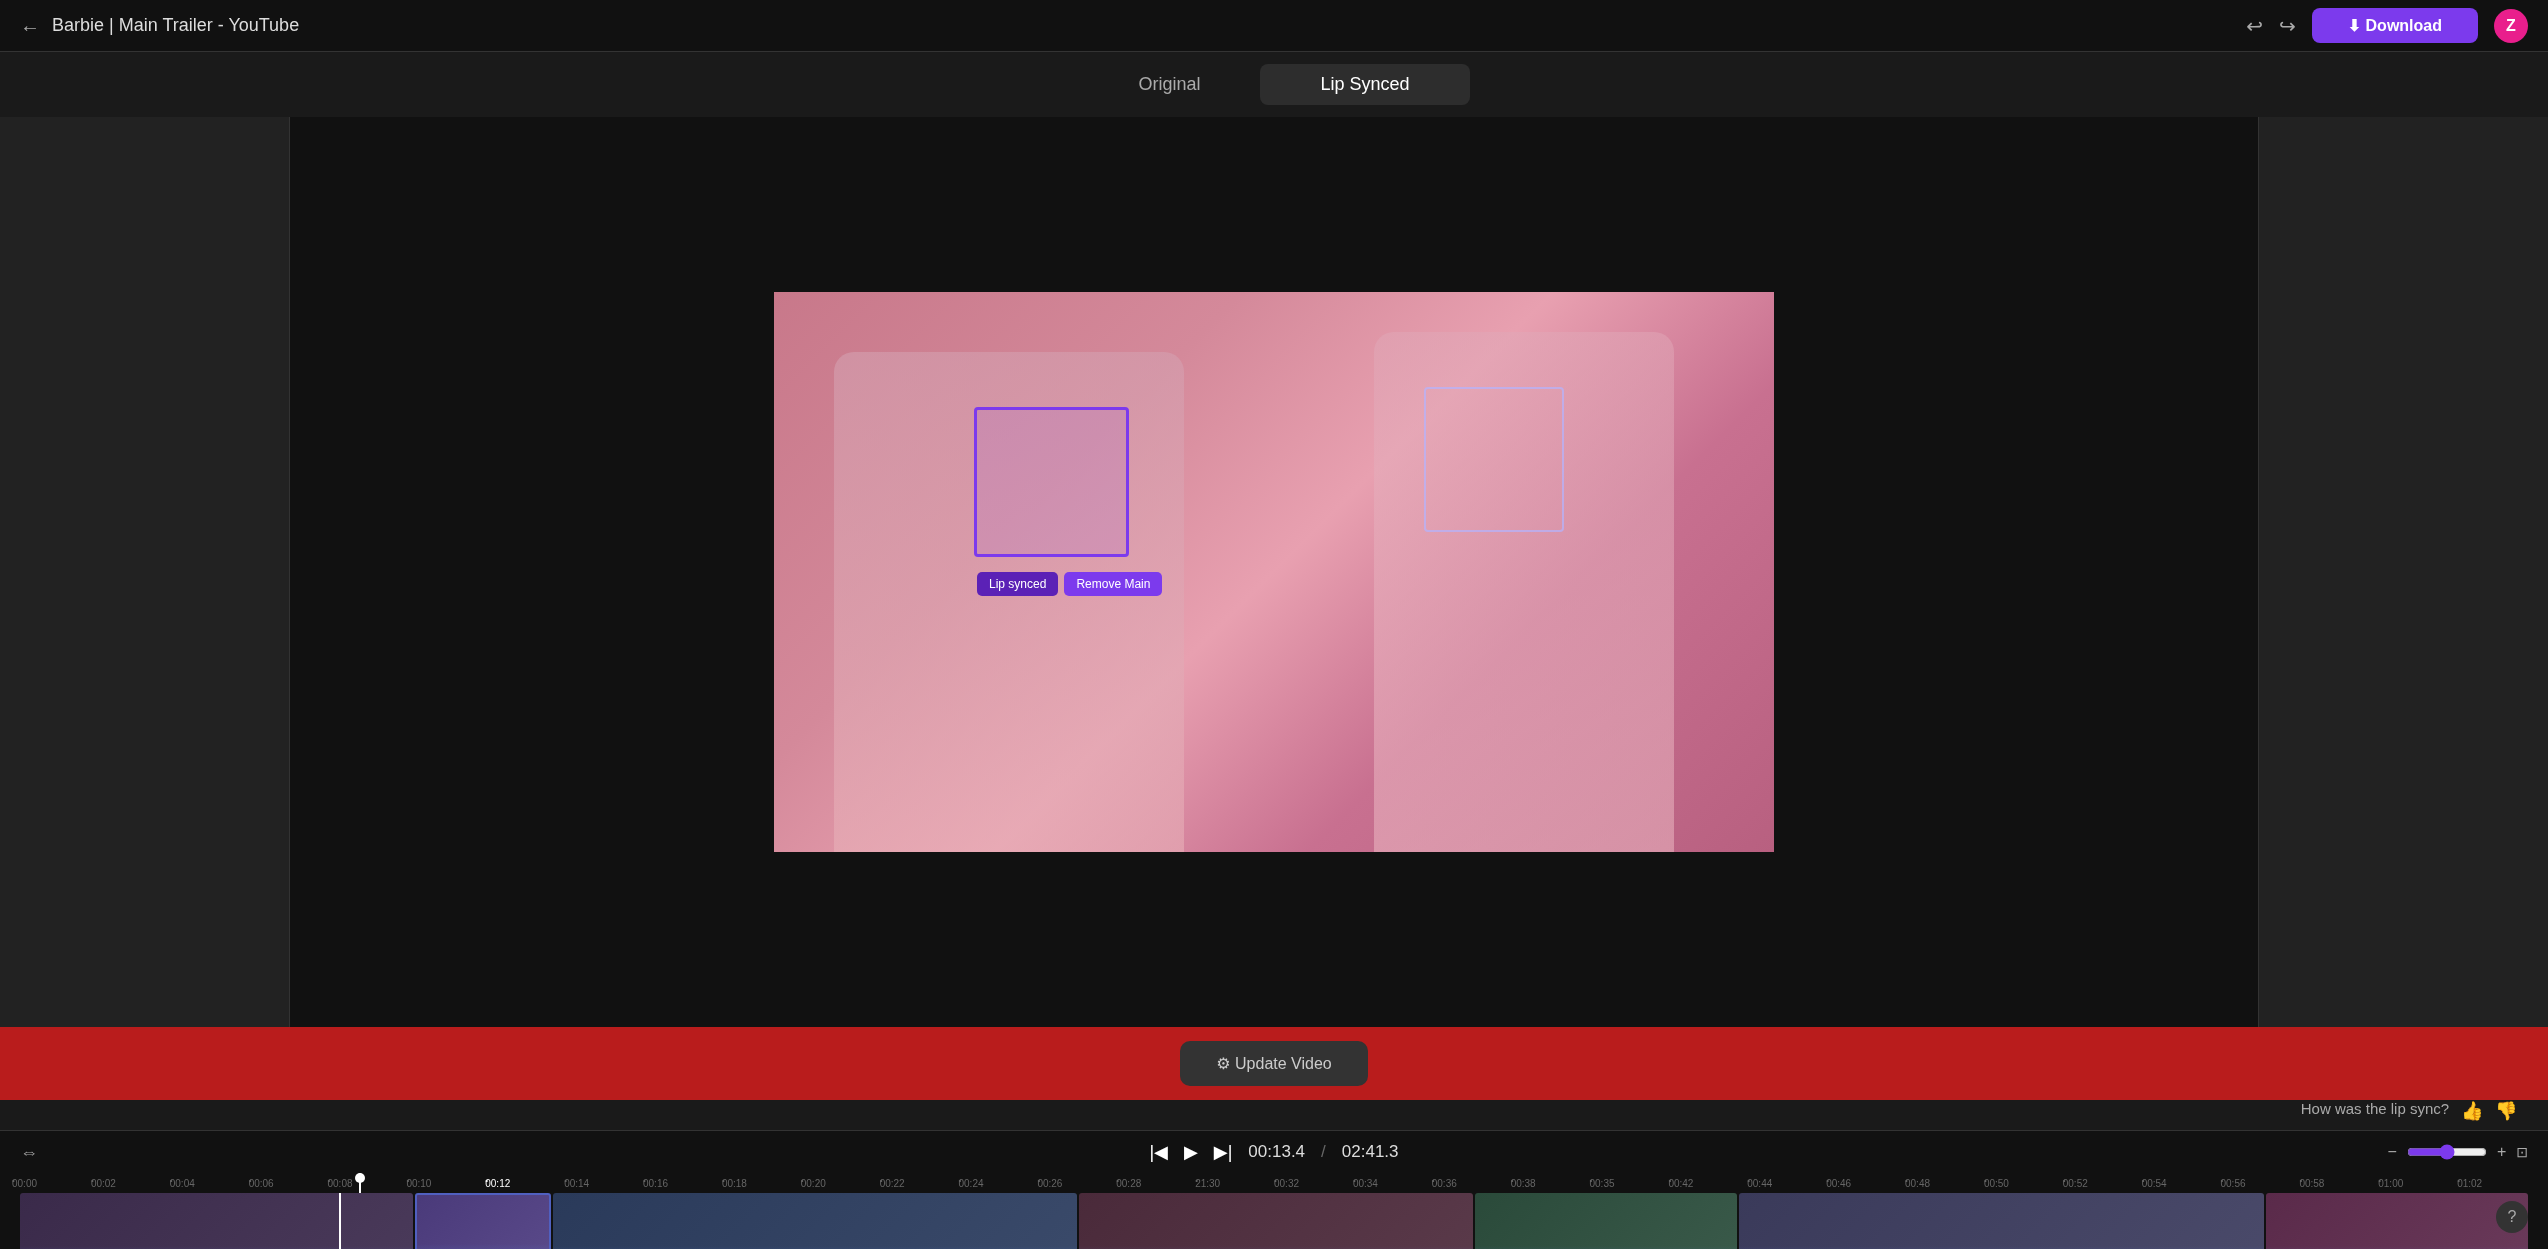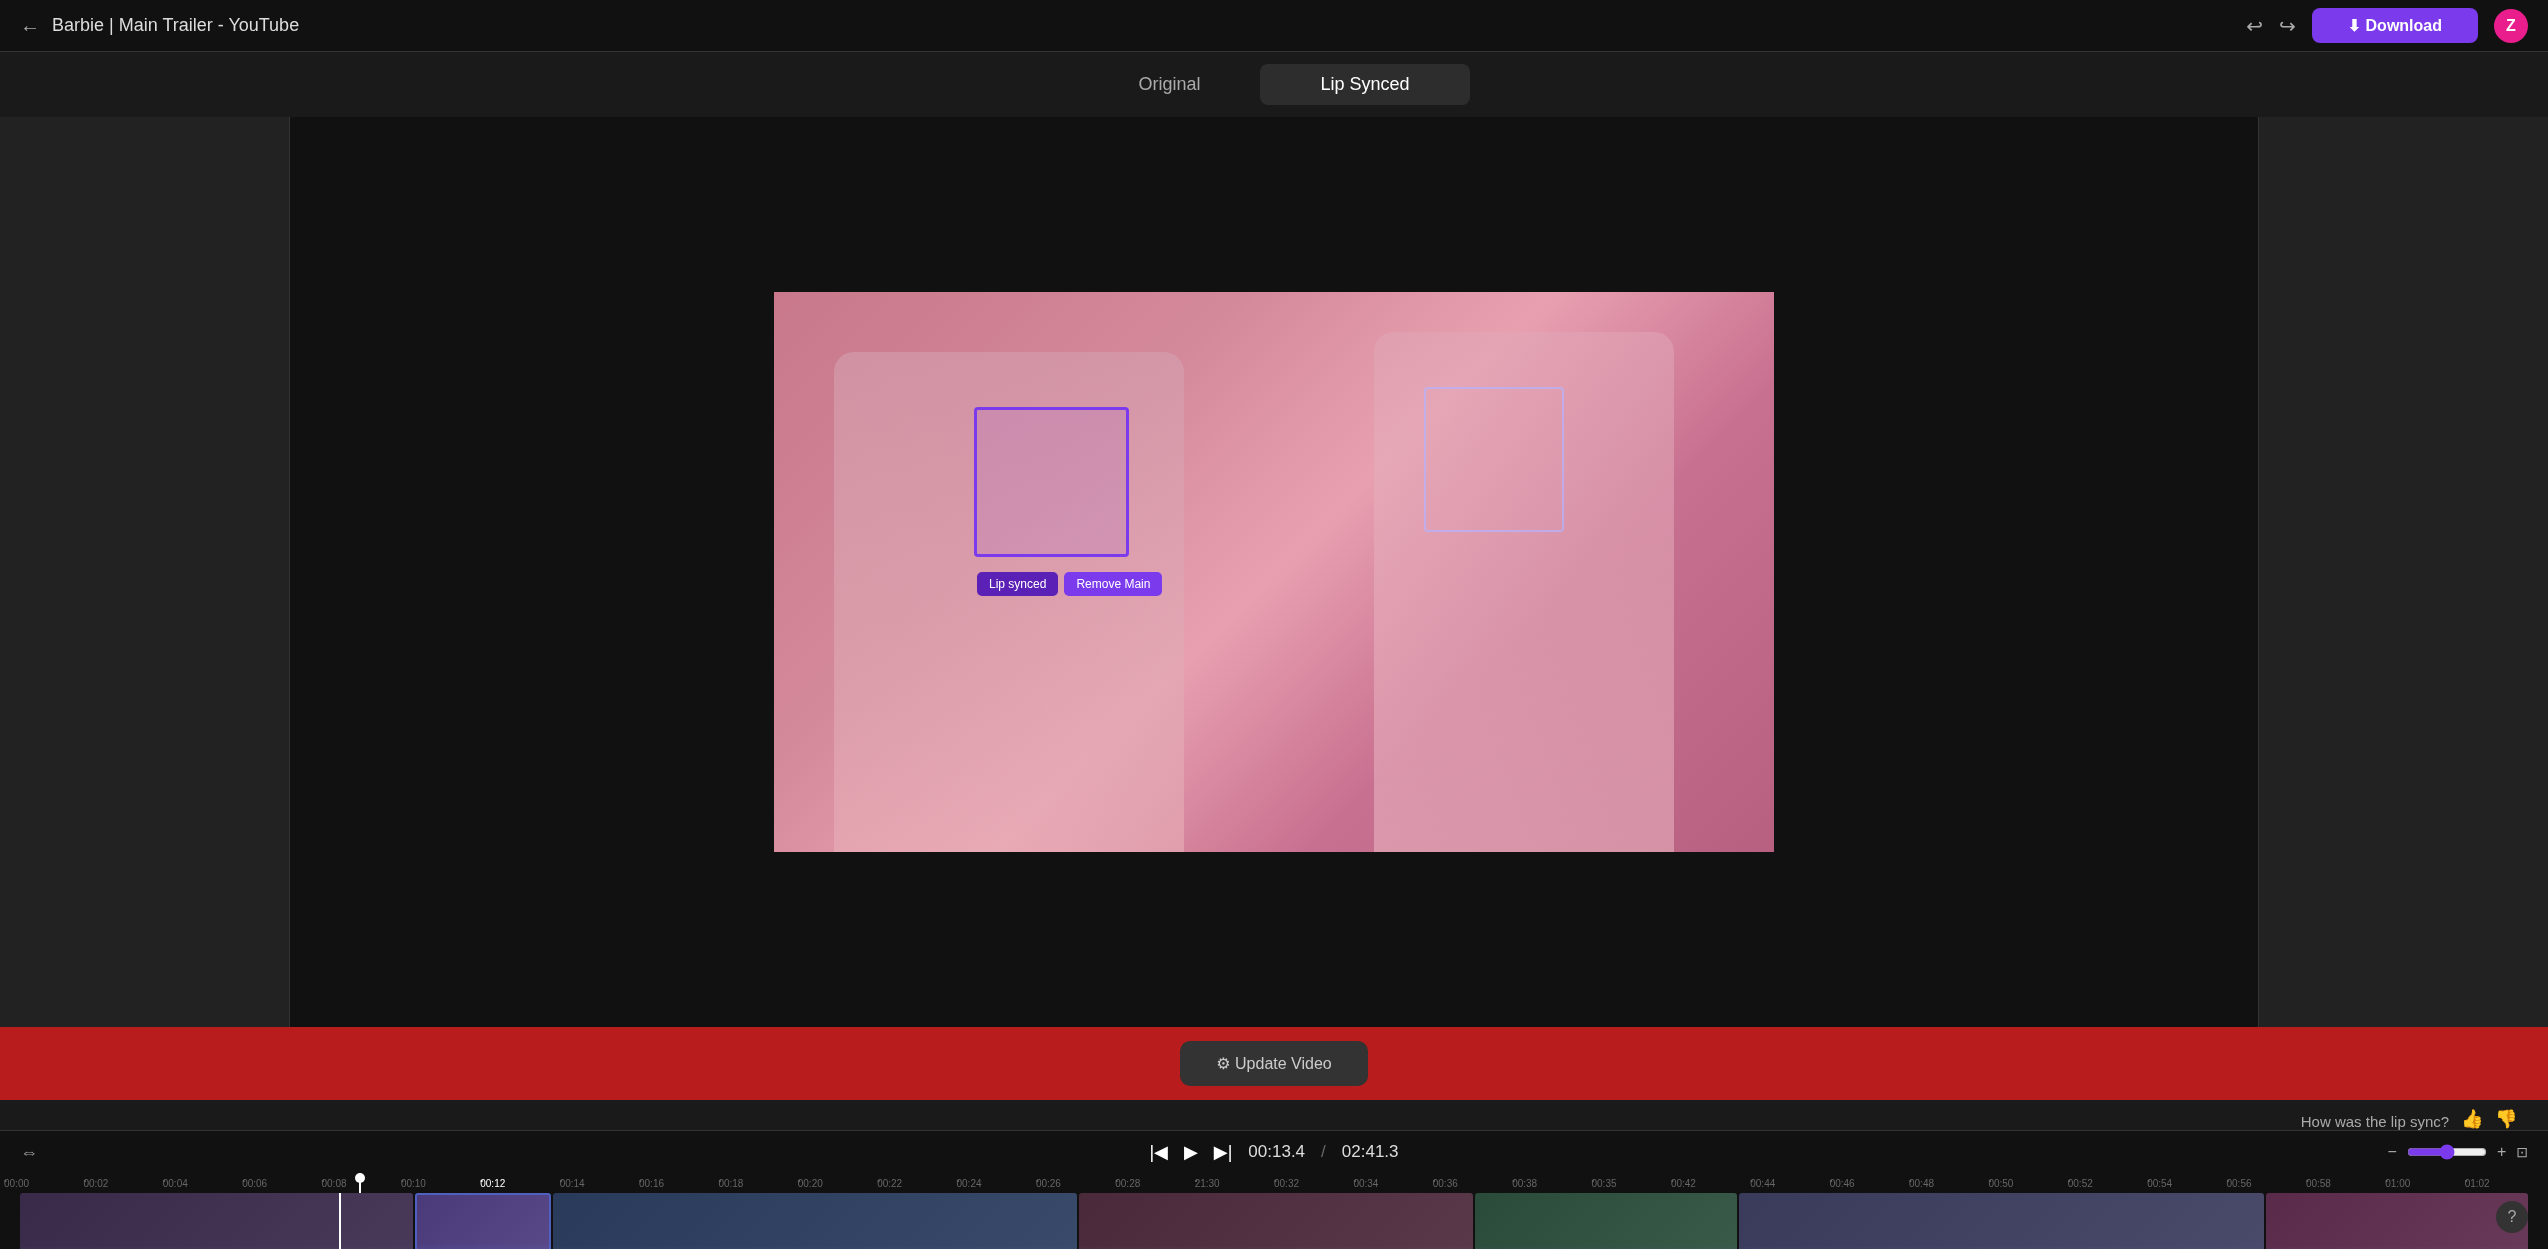--- a/index.html
+++ b/index.html
@@ -249,21 +249,21 @@
       cursor: pointer;
       display: flex;
       align-items: center;
       gap: 10px;
     }
 
     
     .feedback-bar {
       display: flex;
       justify-content: flex-end;
-      align-items: flex-end;
+      align-items: flex-start;
       padding: 0 30px;
       height: 30px;
       background: #1a1a1a;
       gap: 12px;
     }
     .feedback-text {
       color: #aaa;
       font-size: 15px;
     }
     .feedback-icon {
@@ -331,21 +331,21 @@
       accent-color: #7c3aed;
     }
 
     
     .time-ruler {
       display: flex;
       align-items: center;
       height: 20px;
       background: #111;
       overflow: hidden;
-      padding: 0 4px;
+      padding: 0 12px;
       position: relative;
     }
     .ruler-track {
       display: flex;
       width: 100%;
       position: relative;
     }
     .ruler-mark {
       flex: 1;
       font-size: 10px;

